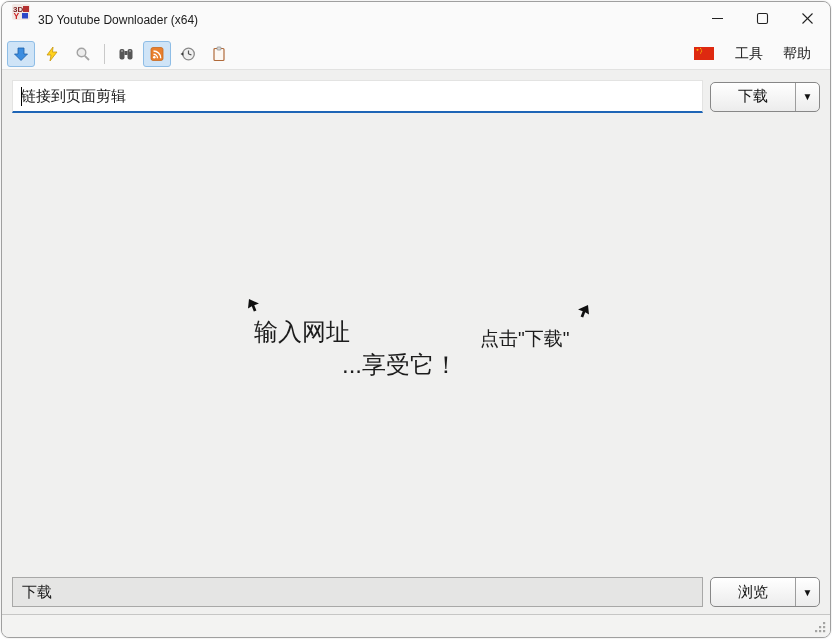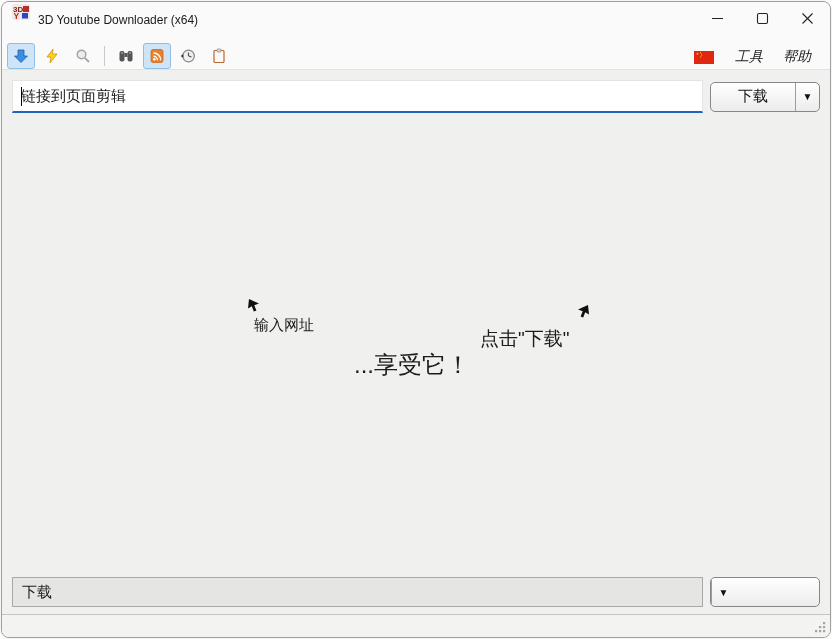--- a/index.html
+++ b/index.html
@@ -11,21 +11,21 @@
     box-shadow:0 0 2px rgba(0,0,0,.15);
   }
   
   .titlebar{height:36px;background:#fafafa;display:flex;align-items:center;flex:0 0 auto;}
   .title-left{display:flex;align-items:center;gap:8px;padding-left:10px;flex:1;}
   .app-icon{width:18px;height:32px;display:flex;}
   .window-title{font-size:12px;color:#1b1b1b;}
   .win-controls{display:flex;height:100%;}
   .win-btn{width:45px;height:100%;display:flex;align-items:center;justify-content:center;background:transparent;border:none;padding:0;}
   
-  .toolbar{height:31px;background:#fafafa;display:flex;align-items:flex-end;justify-content:space-between;flex:0 0 auto;font-style:italic;}
+  .toolbar{height:31px;background:#fafafa;display:flex;align-items:center;justify-content:space-between;flex:0 0 auto;}
   .tool-left{display:flex;align-items:center;gap:3px;padding-left:5px;}
   .tool-btn{width:28px;height:26px;display:flex;align-items:center;justify-content:center;border:1px solid transparent;border-radius:3px;}
   .tool-btn.active{background:#cfe4f7;border-color:#8ebde6;}
   .tool-sep{width:1px;height:20px;background:#c9c9c9;margin:0 4px;}
   .tool-right{display:flex;align-items:center;gap:6px;padding-right:12px;}
   .flag{width:20px;height:13px;display:flex;margin-right:8px;}
   .menu-item{font-size:14px;color:#1b1b1b;padding:3px 7px;}
   .toolbar-sep{height:1px;background:#e2e2e1;flex:0 0 auto;}
   
   .url-row{display:flex;align-items:center;gap:7px;padding:10px 10px 0 10px;flex:0 0 auto;background:#f0f0ef;}
@@ -33,24 +33,24 @@
   .url-input{width:100%;height:100%;border:none;outline:none;background:transparent;padding:12px 8px;font-size:15px;color:#1b1b1b;font-family:inherit;}
   .caret{position:absolute;left:8px;top:6px;width:1px;height:19px;background:#000;}
   .split-btn{display:flex;align-items:stretch;width:110px;height:30px;border:1px solid #878787;border-radius:5px;background:linear-gradient(#ffffff,#ececec);overflow:hidden;}
   .split-label{flex:1;display:flex;align-items:center;justify-content:center;font-size:15px;color:#111;}
   .split-sep{width:1px;background:#9d9d9d;}
   .split-arrow{width:23px;display:flex;align-items:center;justify-content:center;font-size:10px;color:#111;}
   
   .main-area{flex:1;position:relative;background:#f0f0ef;}
   .hint{position:absolute;color:#1c1c1c;white-space:nowrap;}
   .hint-enter-arrow{position:absolute;left:246px;top:186px;}
-  .hint-enter{left:252px;top:203px;font-size:15px;}
+  .hint-enter{left:252px;top:203px;font-size:24px;}
   .hint-click{left:478px;top:213px;font-size:19px;}
   .hint-click-arrow{position:absolute;left:574px;top:192px;}
-  .hint-enjoy{left:352px;top:236px;font-size:24px;}
+  .hint-enjoy{left:340px;top:236px;font-size:24px;}
   
   .bottom-row{display:flex;align-items:center;gap:7px;padding:0 10px 7px 10px;flex:0 0 auto;background:#f0f0ef;}
   .path-field{flex:1;height:30px;border:1px solid #a8a8a7;background:#e5e5e4;display:flex;align-items:center;padding:0 9px;font-size:15px;color:#1b1b1b;}
   .statusbar{height:23px;border-top:1px solid #c6c6c5;background:#f3f3f2;position:relative;flex:0 0 auto;}
   .resize-grip{position:absolute;right:3px;bottom:3px;display:flex;}
 </style>
 </head>
 <body>
 
 <div class="window">
@@ -182,20 +182,21 @@
           <polygon points="12,0 2,4.5 6.7,6.2 4.6,11.6 7.2,12.6 9.2,7.3 13,9.6" fill="#101010"></polygon>
         </svg>
     </span>
 
     <span class="hint hint-enjoy">...享受它！</span>
   </div>
 
   <div class="bottom-row">
     <div class="path-field">下载</div>
     <div class="split-btn">
+      <span class="split-label">浏览</span>
       <span class="split-sep"></span>
       <span class="split-arrow">▼</span>
     </div>
   </div>
 
   <div class="statusbar">
     <span class="resize-grip">
       <svg width="13" height="13" viewBox="0 0 13 13">
         <rect x="9" y="1" width="2.2" height="2.2" fill="#a3a3a2"></rect>
         <rect x="9" y="5" width="2.2" height="2.2" fill="#a3a3a2"></rect>

